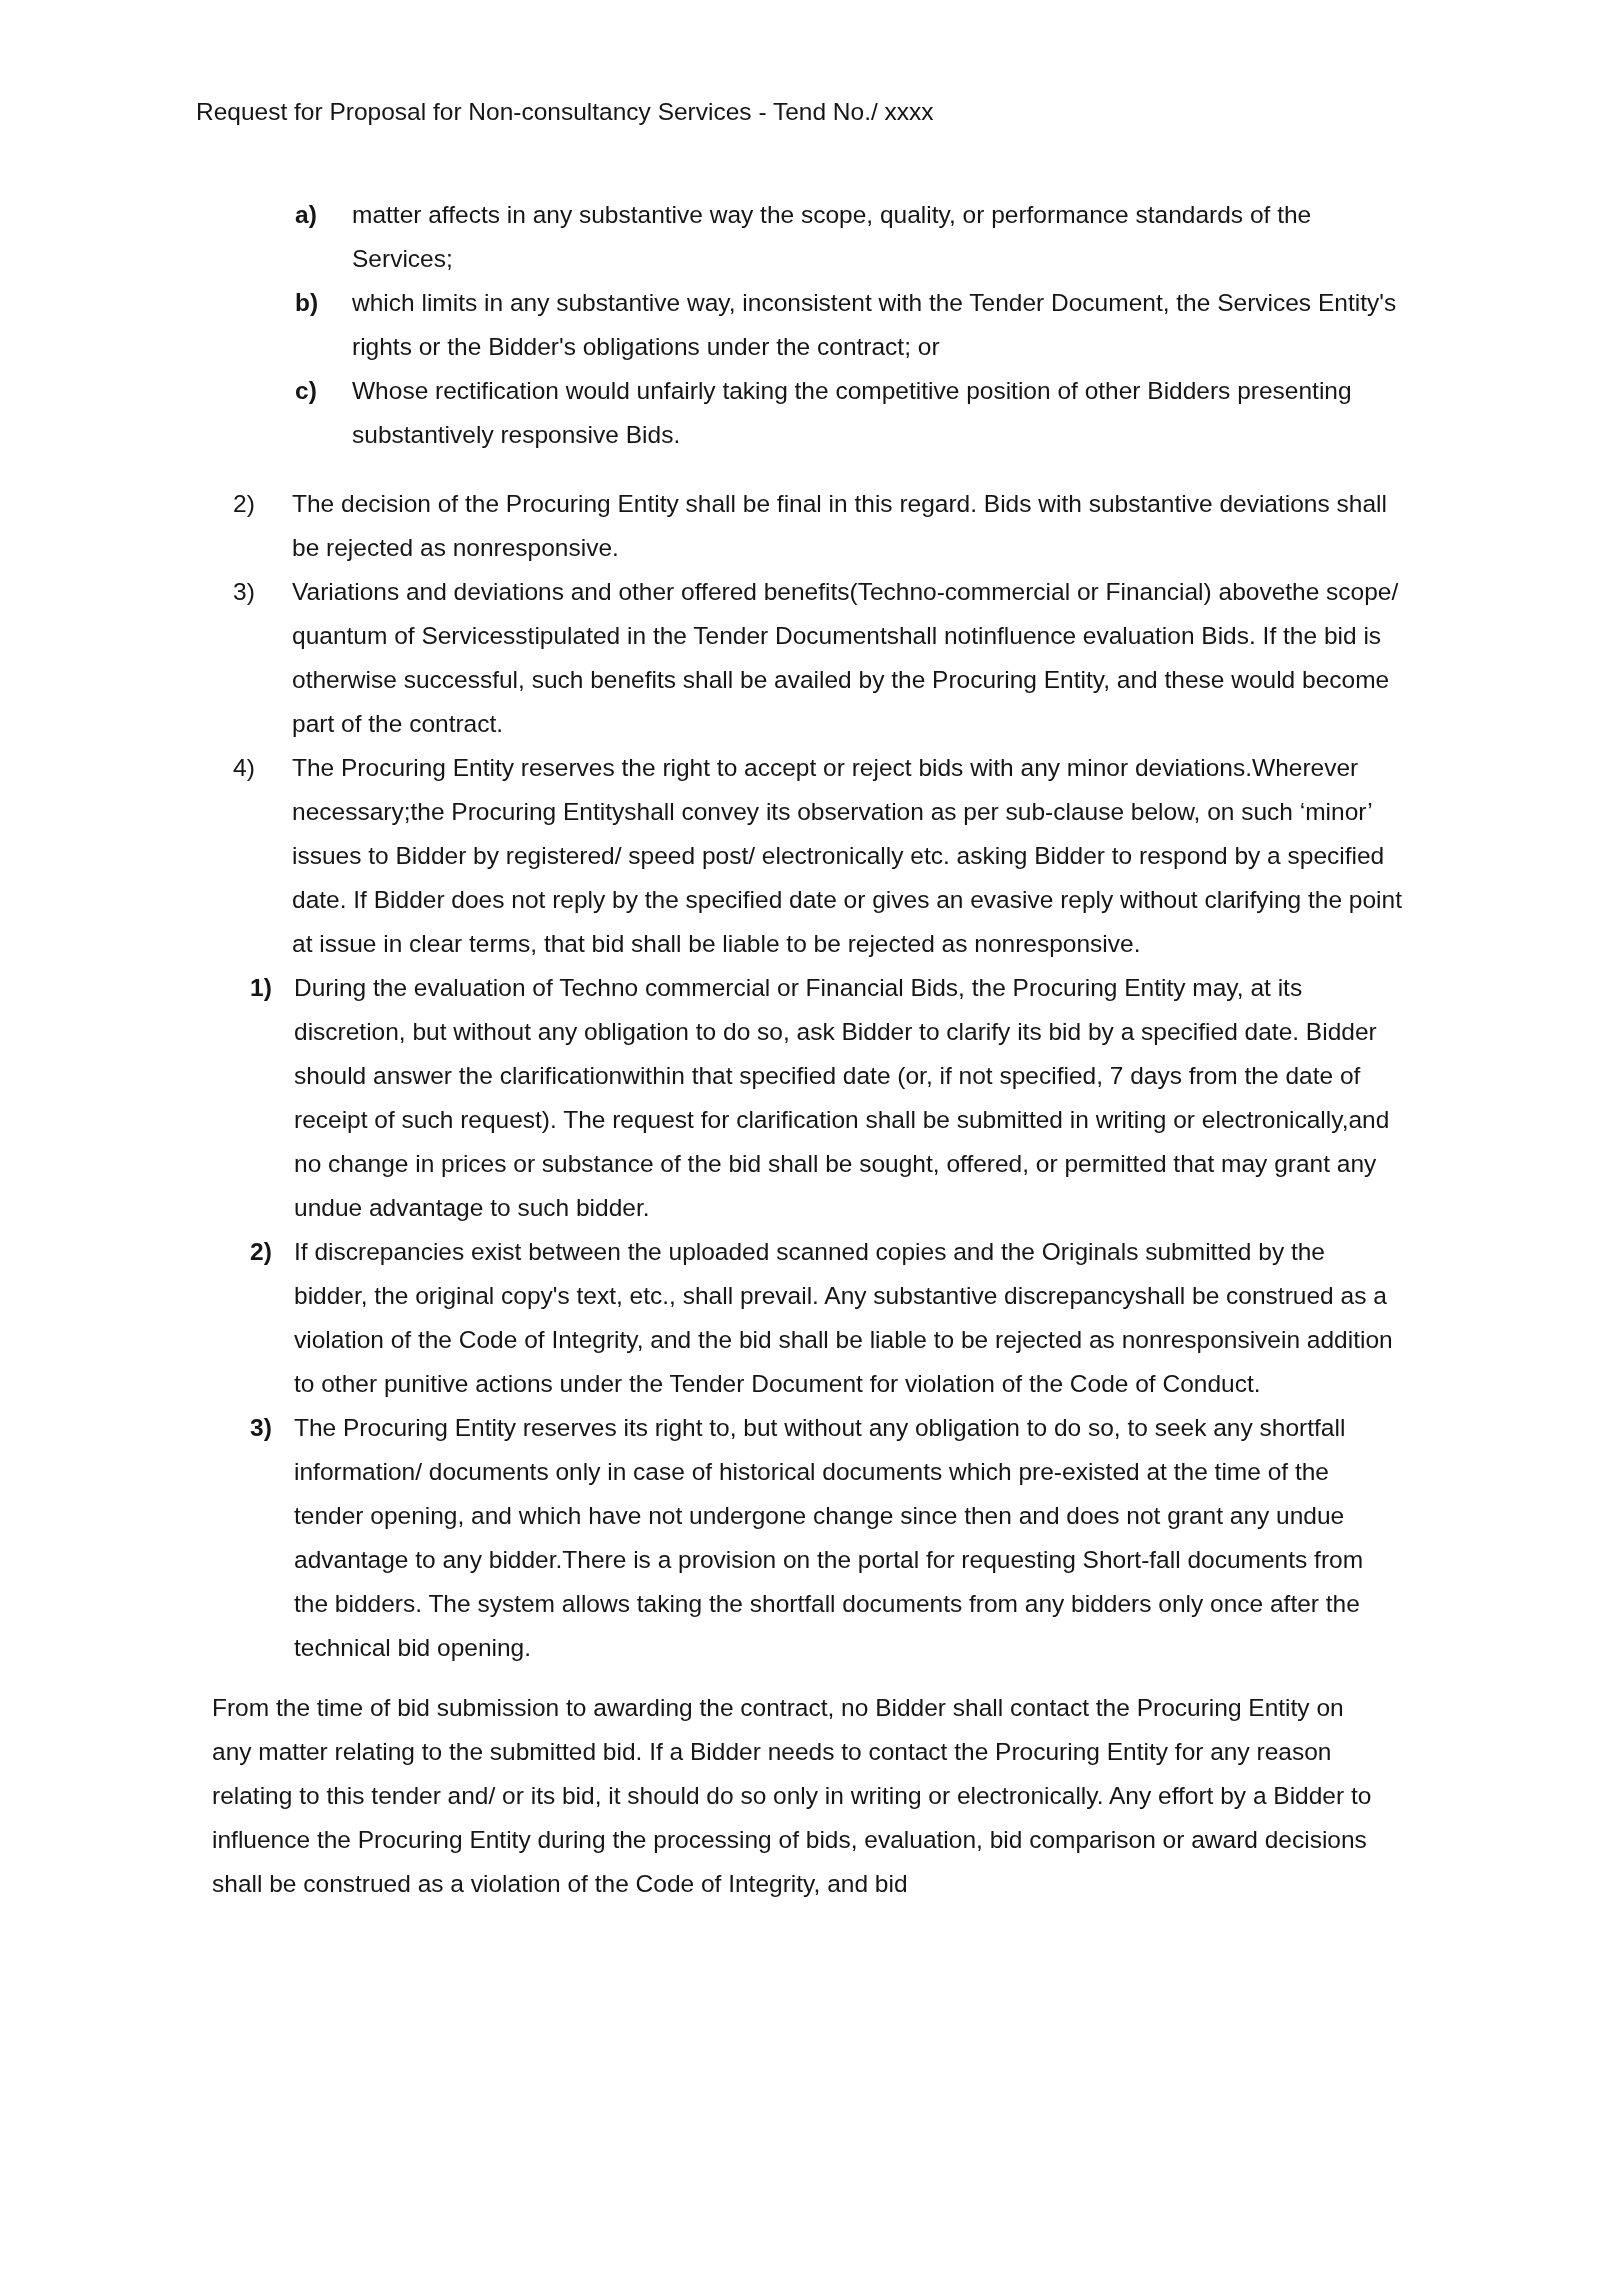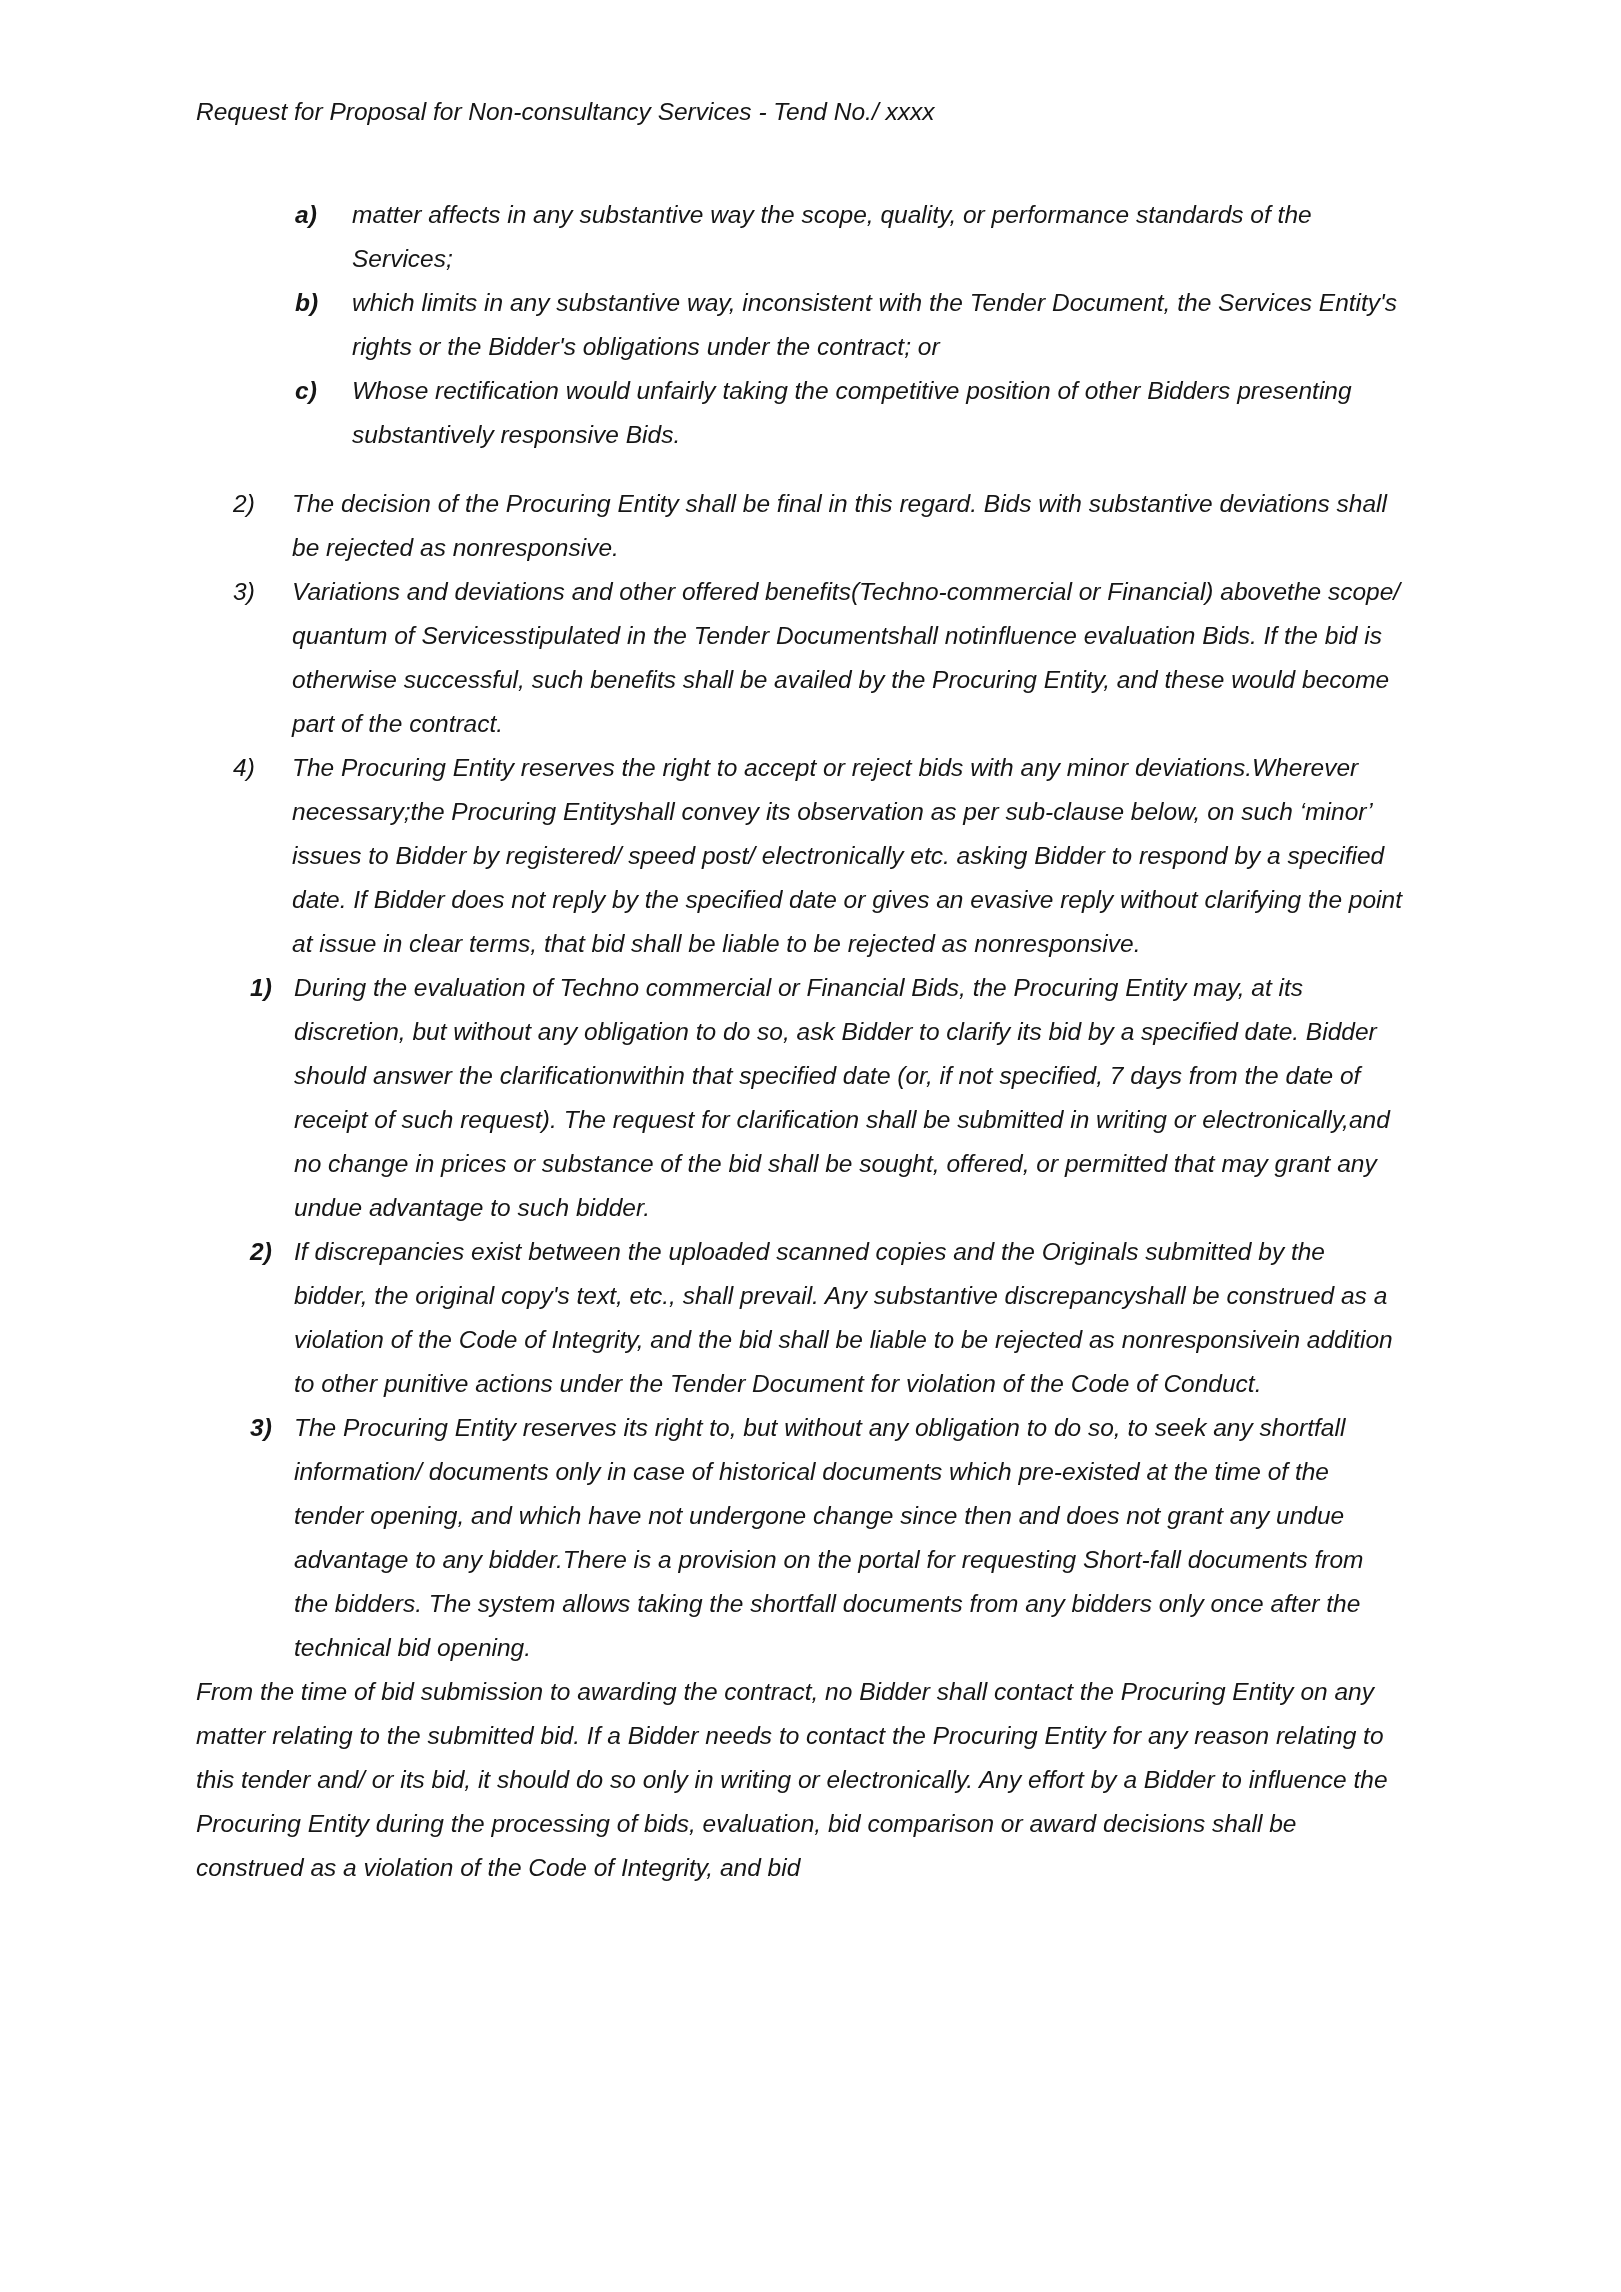--- a/index.html
+++ b/index.html
@@ -3,21 +3,20 @@
 <meta charset="utf-8">
 <style>
   html,body{margin:0;padding:0;background:#ffffff;}
   .page{
     position:relative;
     width:1621px;height:1927px;
     background:#ffffff;
     color:#161616;
     font-family:"Liberation Sans", sans-serif;
     overflow:hidden;
-    font-style:italic;
   }
   .header{
     position:absolute;left:196px;top:96px;
     font-size:24.5px;line-height:31px;
   }
   .content{
     position:absolute;left:196px;top:193px;width:1206px;
     font-size:24.5px;line-height:44px;
   }
   .li{display:flex;}
@@ -28,21 +27,21 @@
   .num-item{margin-left:37px;}
   .num-item .marker{width:59px;}
   .sub-item{margin-left:54px;}
   .sub-item .marker{width:44px;font-weight:bold;}
   .block-gap{margin-top:24.5px;}
   .heading{
     display:flex;font-weight:bold;font-size:25.5px;
     margin:13.7px 0 24.5px 0;
   }
   .heading .h-num{width:90px;flex:0 0 auto;}
-  .para{margin:0;}
+  .para{margin:16px;}
   .footer-left{
     position:absolute;left:232px;top:2157px;font-size:24.5px;
   }
   .footer-right{
     position:absolute;right:200px;top:2157px;font-size:31px;
   }
 </style>
 </head>
 <body>
 

